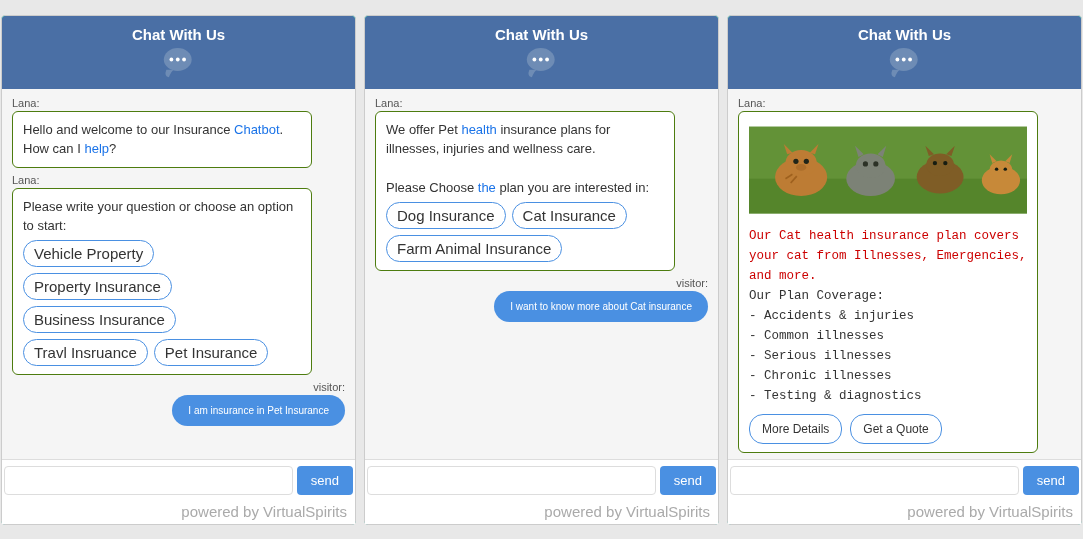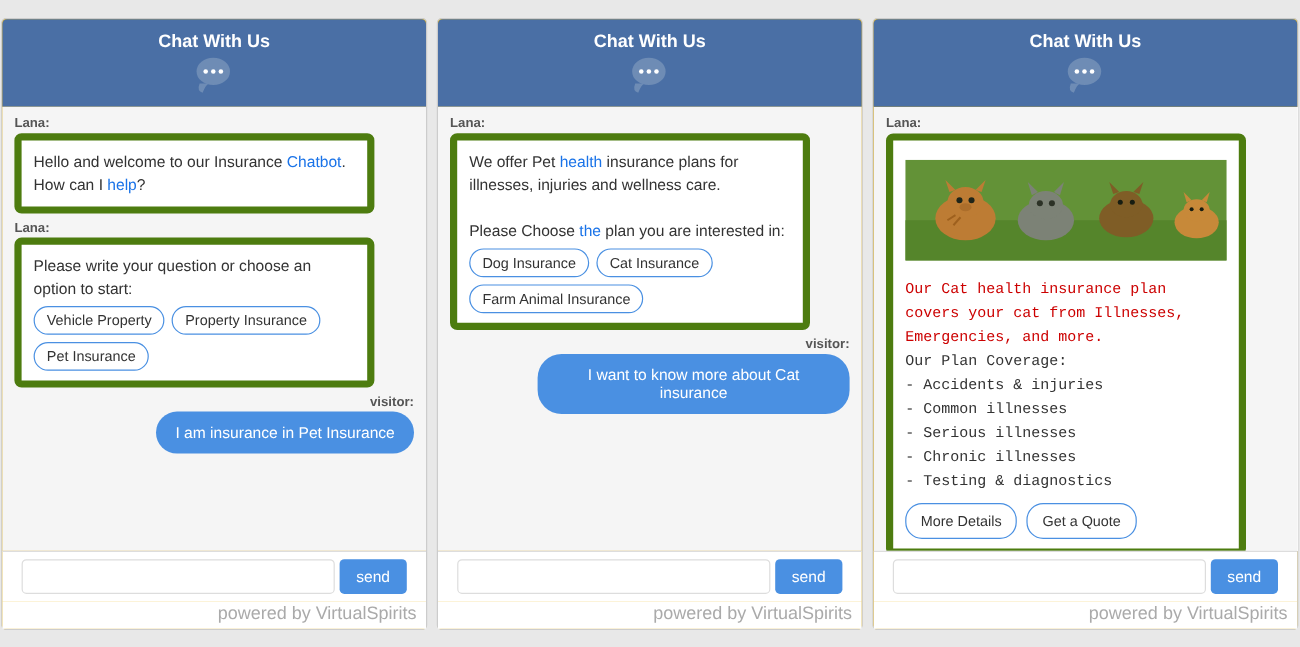--- a/index.html
+++ b/index.html
@@ -14,21 +14,21 @@
       height: 539px;
       overflow: hidden;
     }
     .chat-container {
       display: flex;
       gap: 8px;
       padding: 10px;
     }
     .chat-widget {
       width: 355px;
-      background: #eab308;
+      background: #14b8a6;
       border: 1px solid #ccc;
       border-radius: 4px;
       display: flex;
       flex-direction: column;
       height: 510px;
     }
     .chat-header {
       background: #4a6fa5;
       color: white;
       font-weight: bold;
@@ -53,65 +53,64 @@
       display: flex;
       flex-direction: column;
       gap: 6px;
     }
     .chat-body::-webkit-scrollbar { width: 6px; }
     .chat-body::-webkit-scrollbar-thumb { background: #bbb; border-radius: 3px; }
     .sender-label {
       font-size: 11px;
       color: #555;
       margin-bottom: 2px;
-      font-weight: bold;
     }
     .sender-label.visitor {
       color: #555;
     }
     .bot-message {
       background: #fff;
-      border: 6px solid #4d7c0f;
+      border: 1px solid #4d7c0f;
       border-radius: 6px;
       padding: 8px 10px;
       color: #333;
       max-width: 300px;
       line-height: 1.5;
     }
     .bot-message a, .bot-message span.blue { color: #1a73e8; }
     .visitor-message {
       background: #4a90e2;
       color: white;
       border-radius: 20px;
       padding: 10px 16px;
       align-self: flex-end;
       max-width: 260px;
       text-align: center;
-      font-size: 13px;
+      font-size: 10px;
     }
     .option-buttons {
       display: flex;
       flex-wrap: wrap;
       gap: 6px;
       margin-top: 4px;
     }
     .option-btn {
       border: 1px solid #4a90e2;
       border-radius: 14px;
       padding: 4px 10px;
       color: #333;
       background: #fff;
-      font-size: 12px;
+      font-size: 15px;
       cursor: pointer;
     }
     .chat-footer {
       display: flex;
       border-top: 1px solid #ddd;
       background: #fff;
-      padding: 6px 16px;
+      padding: 6px 2px;
       gap: 4px;
     }
     .chat-input {
       flex: 1;
       border: 1px solid #ddd;
       border-radius: 4px;
       padding: 6px 8px;
       font-size: 13px;
       outline: none;
     }
@@ -187,20 +186,22 @@
           Hello and welcome to our Insurance <span class="blue">Chatbot</span>. How can I <span class="blue">help</span>?
         </div>
       </div>
       <div>
         <div class="sender-label">Lana:</div>
         <div class="bot-message">
           Please write your question or choose an option to start:
           <div class="option-buttons">
             <button class="option-btn">Vehicle Property</button>
             <button class="option-btn">Property Insurance</button>
+            <button class="option-btn">Business Insurance</button>
+            <button class="option-btn">Travl Insruance</button>
             <button class="option-btn">Pet Insurance</button>
           </div>
         </div>
       </div>
       <div style="align-self:flex-end; text-align:right;">
         <div class="sender-label visitor">visitor:</div>
         <div class="visitor-message">I am insurance in Pet Insurance</div>
       </div>
     </div>
     <div class="chat-footer">

